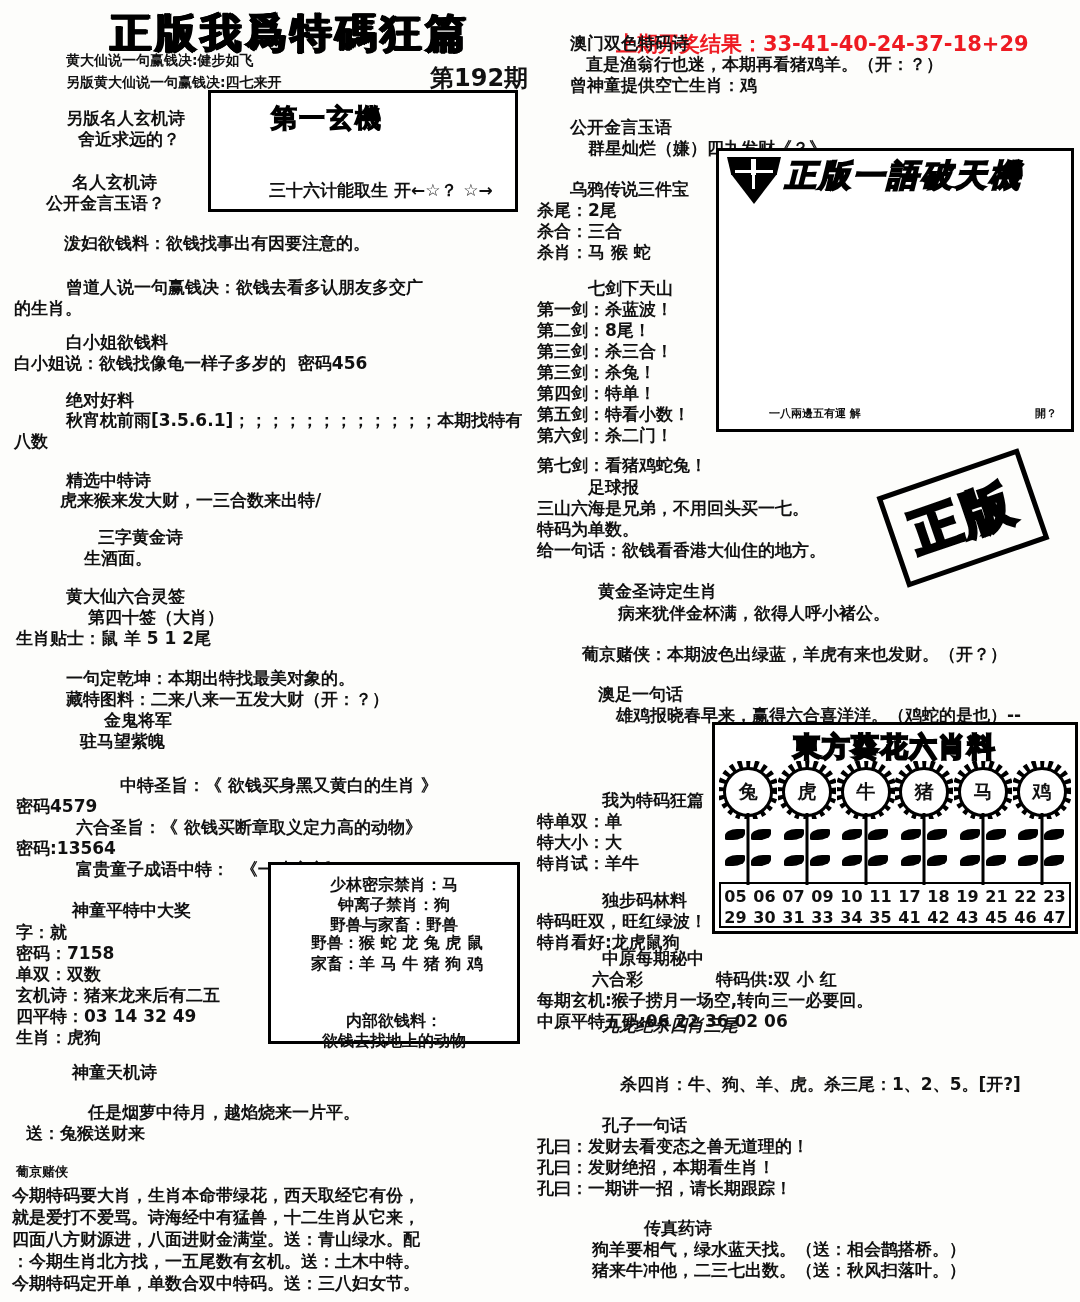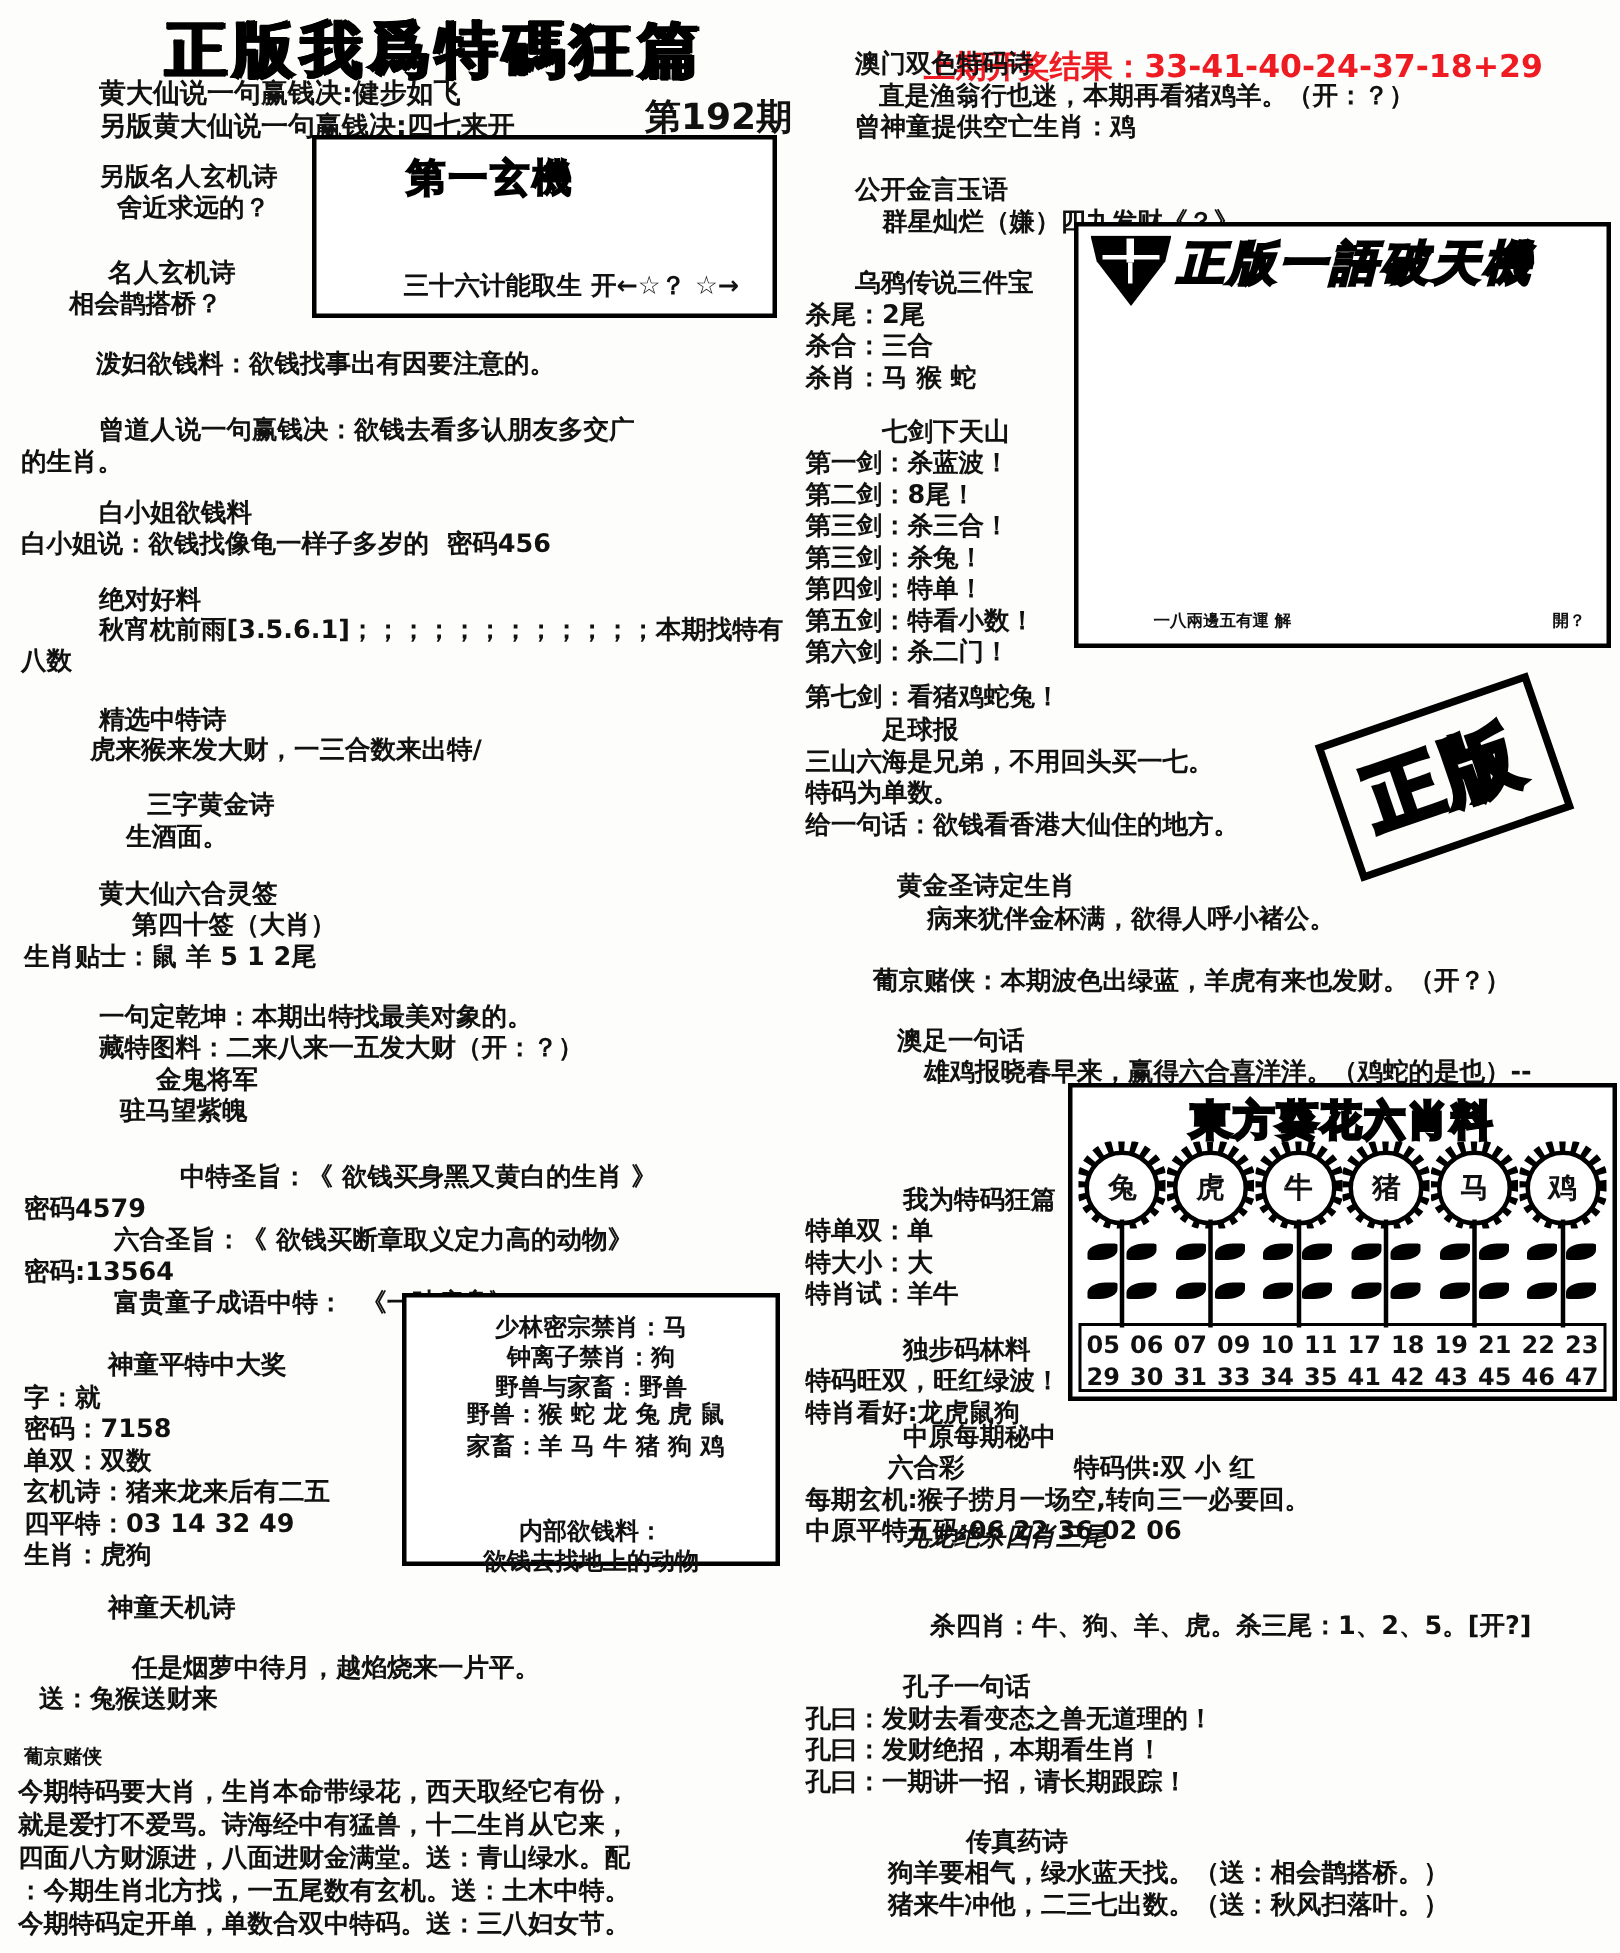--- a/index.html
+++ b/index.html
@@ -13,21 +13,21 @@
   }
   .page{position:relative;width:1080px;height:1302px;}
   .col{position:absolute;top:0;width:540px;height:1302px;}
   .colL{left:0;}
   .colR{left:540px;}
 
   
   .t{font-weight:bold;line-height:1.18;letter-spacing:0px;white-space:pre;}
   .s15{font-size:13px;}
   .s17{font-size:17px;}
-  .s18{font-size:18px;}
+  .s18{font-size:14px;}
 
   .abs{position:absolute;}
 
   
   .masthead{
     position:absolute;left:110px;top:6px;
     font-size:41px;font-weight:bold;
     font-family:"DejaVu Sans","Liberation Sans",sans-serif;
     letter-spacing:4px;
     color:#000;
@@ -146,21 +146,21 @@
     <div class="abs t s18" style="left:66px;top:74px;">另版黄大仙说一句赢钱决:四七来开</div>
 
     <div class="box" style="left:208px;top:90px;width:310px;height:122px;">
       <div class="box1-title">第一玄機</div>
       <div class="box1-foot">三十六计能取生 开←☆？ ☆→</div>
     </div>
 
     <div class="abs t s17" style="left:66px;top:108px;">另版名人玄机诗</div>
     <div class="abs t s17" style="left:78px;top:129px;">舍近求远的？</div>
     <div class="abs t s17" style="left:72px;top:172px;">名人玄机诗</div>
-    <div class="abs t s17" style="left:46px;top:193px;">相会鹊搭桥？</div>
+    <div class="abs t s17" style="left:46px;top:193px;">公开金言玉语？</div>
 
     <div class="abs t s17" style="left:64px;top:233px;">泼妇欲钱料：欲钱找事出有因要注意的。</div>
 
     <div class="abs t s17" style="left:66px;top:277px;">曾道人说一句赢钱决：欲钱去看多认朋友多交广</div>
     <div class="abs t s17" style="left:14px;top:298px;">的生肖。</div>
 
     <div class="abs t s17" style="left:66px;top:332px;">白小姐欲钱料</div>
     <div class="abs t s17" style="left:14px;top:353px;">白小姐说：欲钱找像龟一样子多岁的  密码456</div>
 
     <div class="abs t s17" style="left:66px;top:390px;">绝对好料</div>

